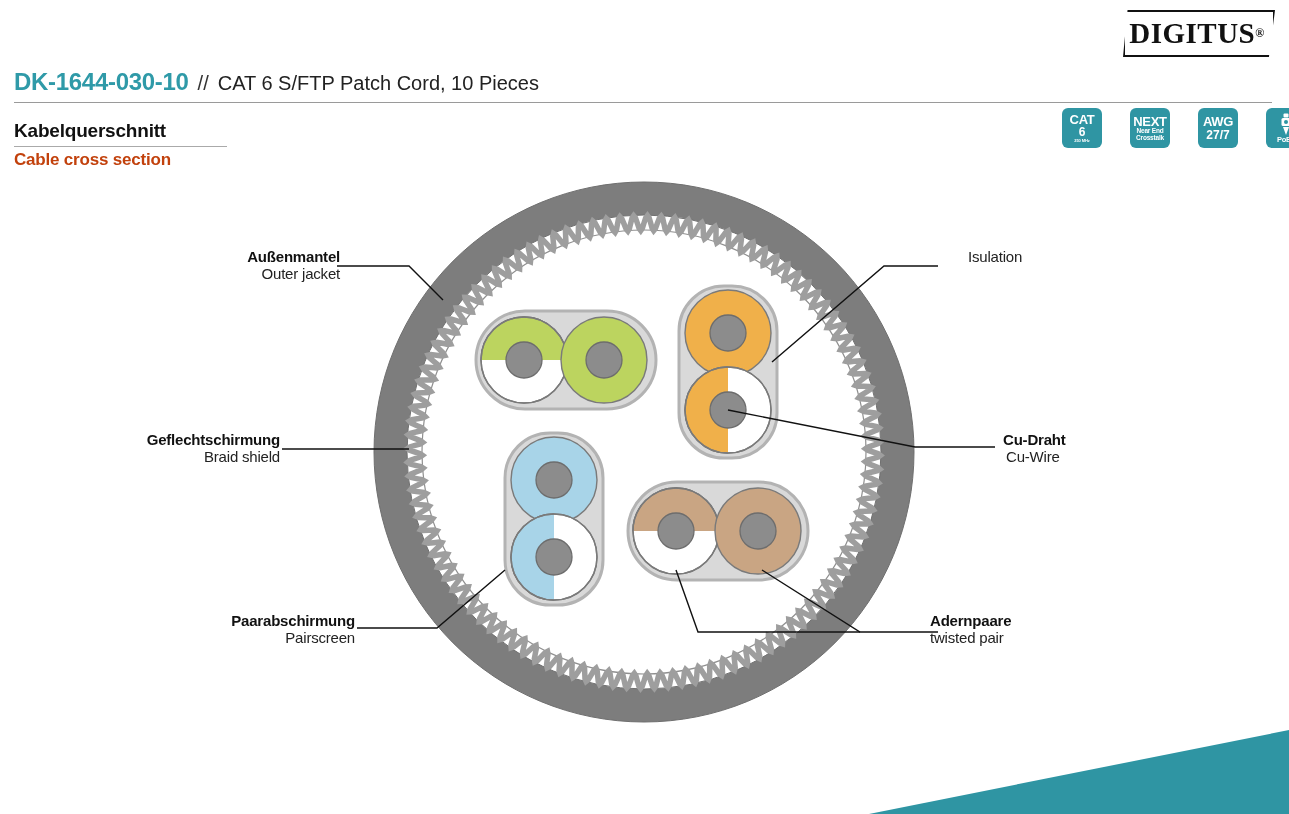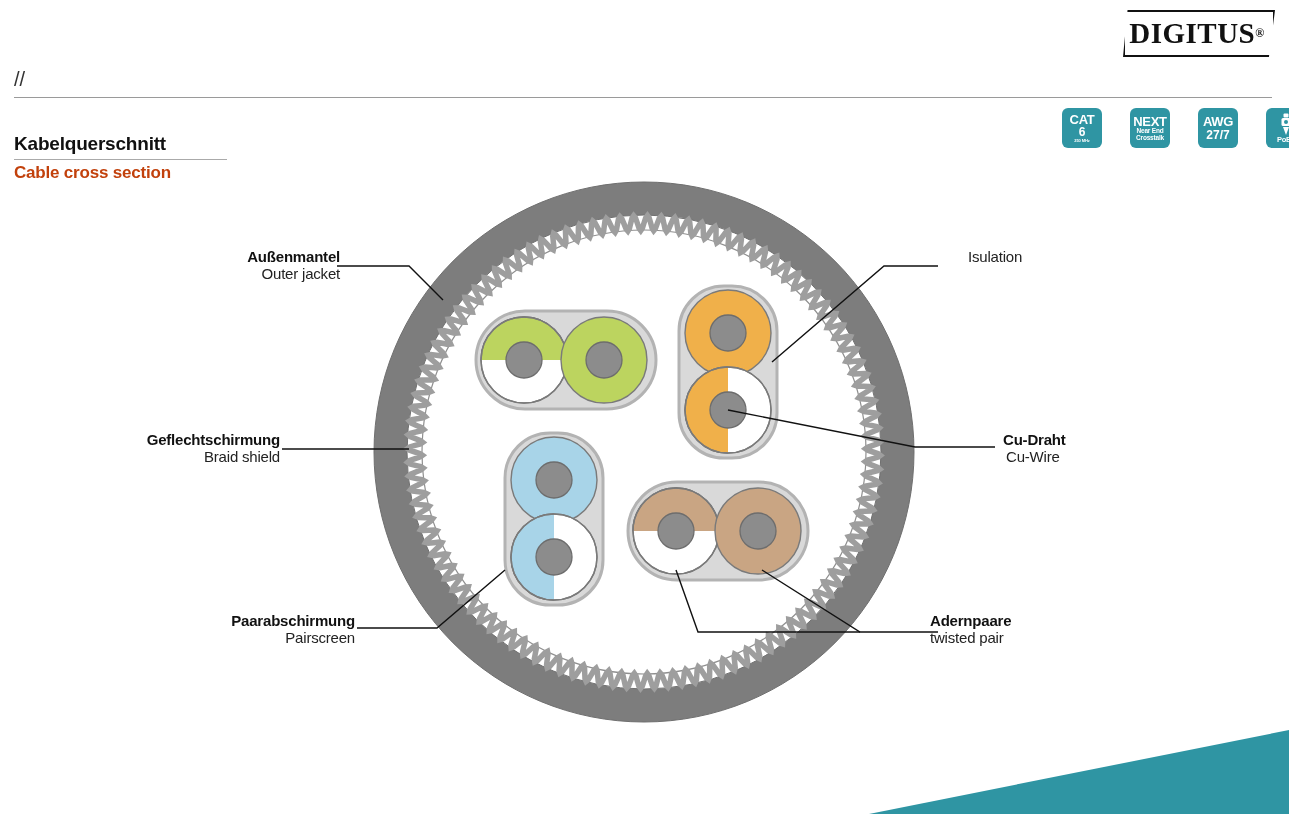--- a/index.html
+++ b/index.html
@@ -82,21 +82,21 @@
   #header-rule {
     margin-top: 6px;
     height: 1px;
     background: #9a9a9a;
     width: 1258px;
   }
 
   
   #section-title-block {
     position: absolute;
-    top: 133px;
+    top: 120px;
     left: 14px;
   }
   #section-title-de {
     font-size: 19px;
     font-weight: bold;
     color: #111;
     letter-spacing: -0.2px;
   }
   #section-title-rule {
     width: 213px;
@@ -209,21 +209,23 @@
 <div id="brand-logo">
   <div class="logo-shape"></div>
   <div class="logo-word">
     <span>DIGITUS</span>
       <span class="logo-reg">®</span>
   </div>
 </div>
 
 <div id="header-block">
   <div id="header-line">
+    <span id="product-code">DK-1644-030-10</span>
     <span id="header-sep">//</span>
+    <span id="product-title">CAT 6 S/FTP Patch Cord, 10 Pieces</span>
   </div>
   <div id="header-rule"></div>
 </div>
 
 <div id="section-title-block">
   <div id="section-title-de">Kabelquerschnitt</div>
   <div id="section-title-rule"></div>
   <div id="section-title-en">Cable cross section</div>
 </div>
 

